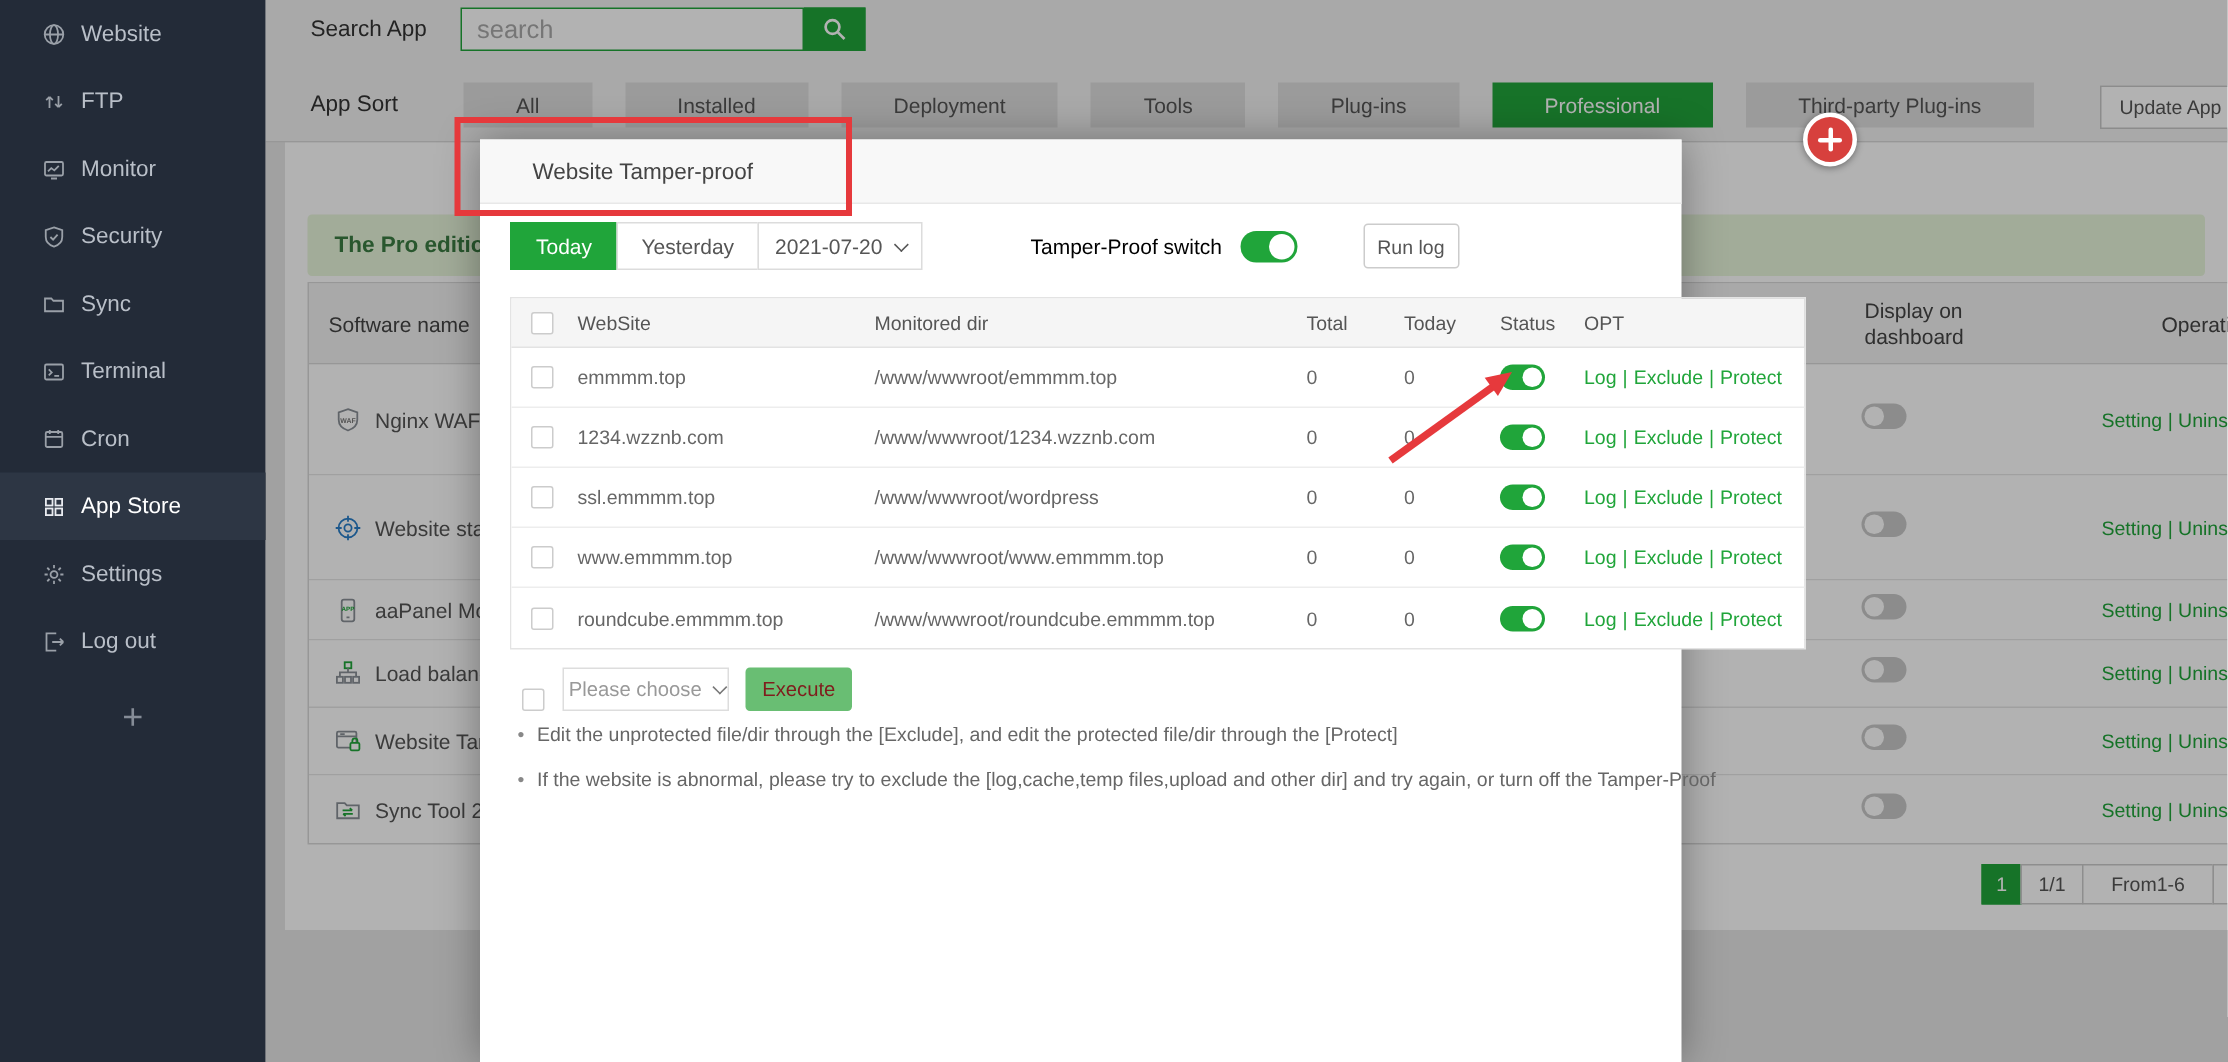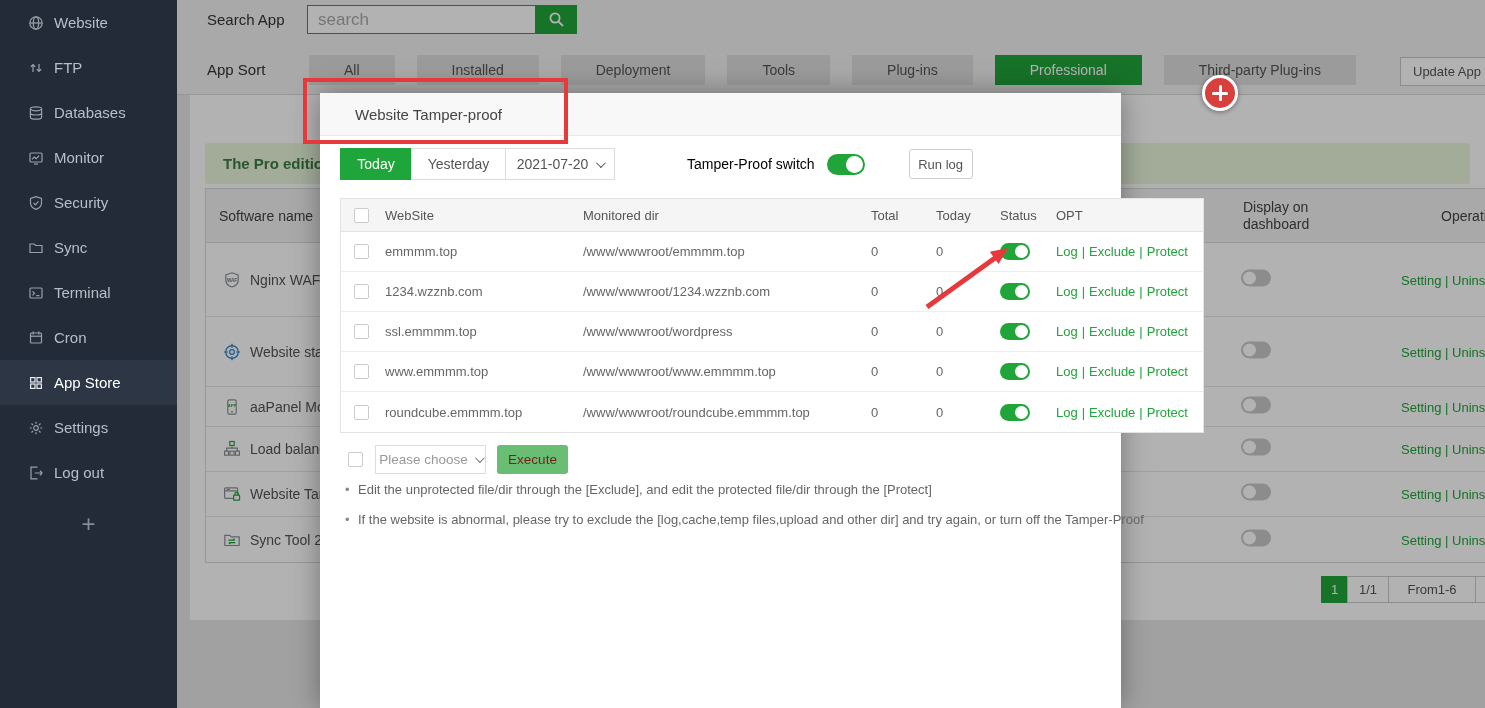--- a/index.html
+++ b/index.html
@@ -69,21 +69,21 @@
   .mc0{width:40px;display:flex;justify-content:center}
   .mc1{width:200px;padding-left:4px}
   .mc2{width:290px;padding-left:2px}
   .mc3{width:65px}
   .mc4{width:64px}
   .mc5{width:52px;display:flex}
   .mc6{flex:1;padding-left:4px;white-space:nowrap}
   .opt-link{color:#20a53a;cursor:pointer}
   .opt-sep{color:#20a53a;margin:0 4px}
 
-  #batch-row{position:absolute;left:20px;top:352px;display:flex;align-items:center}
+  #batch-row{position:absolute;left:20px;top:352px;display:flex;align-items:flex-end}
   #batch-row .cb{margin-left:8px}
   #batch-select{margin-left:12px;width:111px;height:29px;border:1px solid #ddd;background:#fff;color:#999;font-size:13.5px;display:flex;align-items:center;justify-content:center;gap:7px;cursor:pointer}
   #batch-select .chev{border-color:#777}
   #execute-btn{margin-left:11px;width:71px;height:29px;background:#69be73;border:none;border-radius:3px;color:#7f1d1d;font-size:13.5px;cursor:pointer;font-family:inherit}
   #notes{position:absolute;left:25px;top:382px;width:850px}
   .note-line{position:relative;height:30px;line-height:30px;font-size:13px;color:#666;white-space:nowrap}
   .note-line .dot{position:absolute;left:0;color:#888}
   .note-line .ntext{position:absolute;left:13px}
 
   
@@ -120,30 +120,20 @@
         <span>Website</span>
       </div>
       <div class="side-item">
         <span class="ic">
           <svg width="16" height="16" viewBox="0 0 16 16" fill="none">
             <path d="M5 12V4.5M5 4.5L2.8 6.8M5 4.5l2.2 2.3"></path>
             <path d="M11 4v7.5M11 11.5l-2.2-2.3M11 11.5l2.2-2.3"></path>
           </svg>
         </span>
         <span>FTP</span>
-      </div>
-      <div class="side-item">
-        <span class="ic">
-          <svg width="16" height="16" viewBox="0 0 16 16" fill="none">
-            <ellipse cx="8" cy="3.8" rx="5.6" ry="2"></ellipse>
-            <path d="M2.4 3.8v8.4c0 1.1 2.5 2 5.6 2s5.6-.9 5.6-2V3.8"></path>
-            <path d="M2.4 8c0 1.1 2.5 2 5.6 2s5.6-.9 5.6-2"></path>
-          </svg>
-        </span>
-        <span>Databases</span>
       </div>
       <div class="side-item">
         <span class="ic">
           <svg width="16" height="16" viewBox="0 0 16 16" fill="none">
             <rect x="2" y="3" width="12" height="9" rx="1"></rect>
             <path d="M4 9.3l2.2-2.2 2 1.5 3-3"></path>
             <path d="M6 14h4"></path>
           </svg>
         </span>
         <span>Monitor</span>

